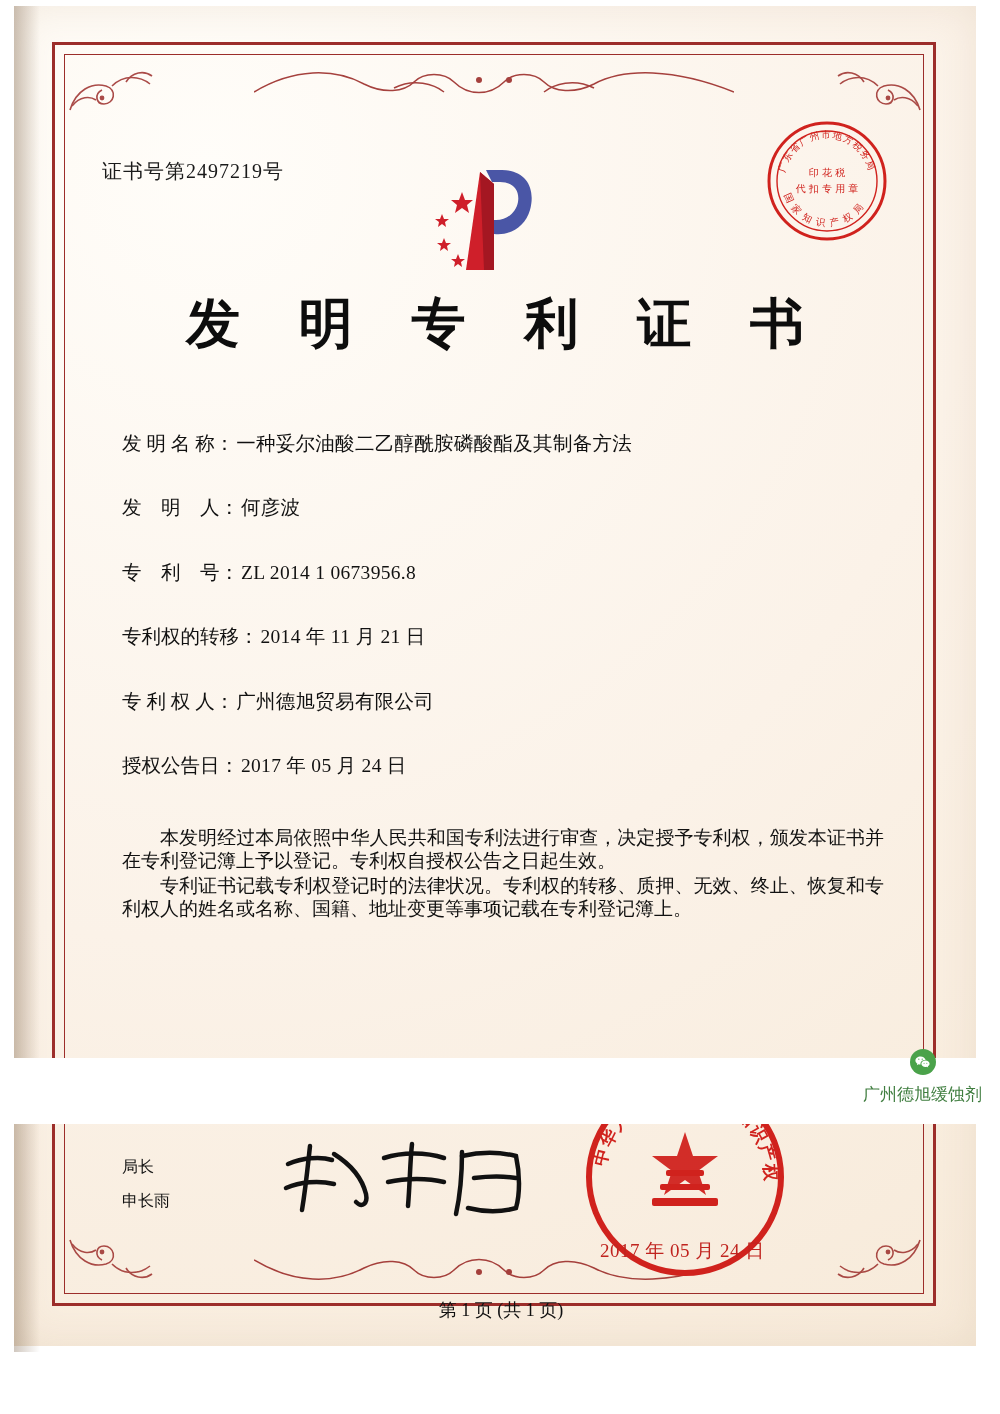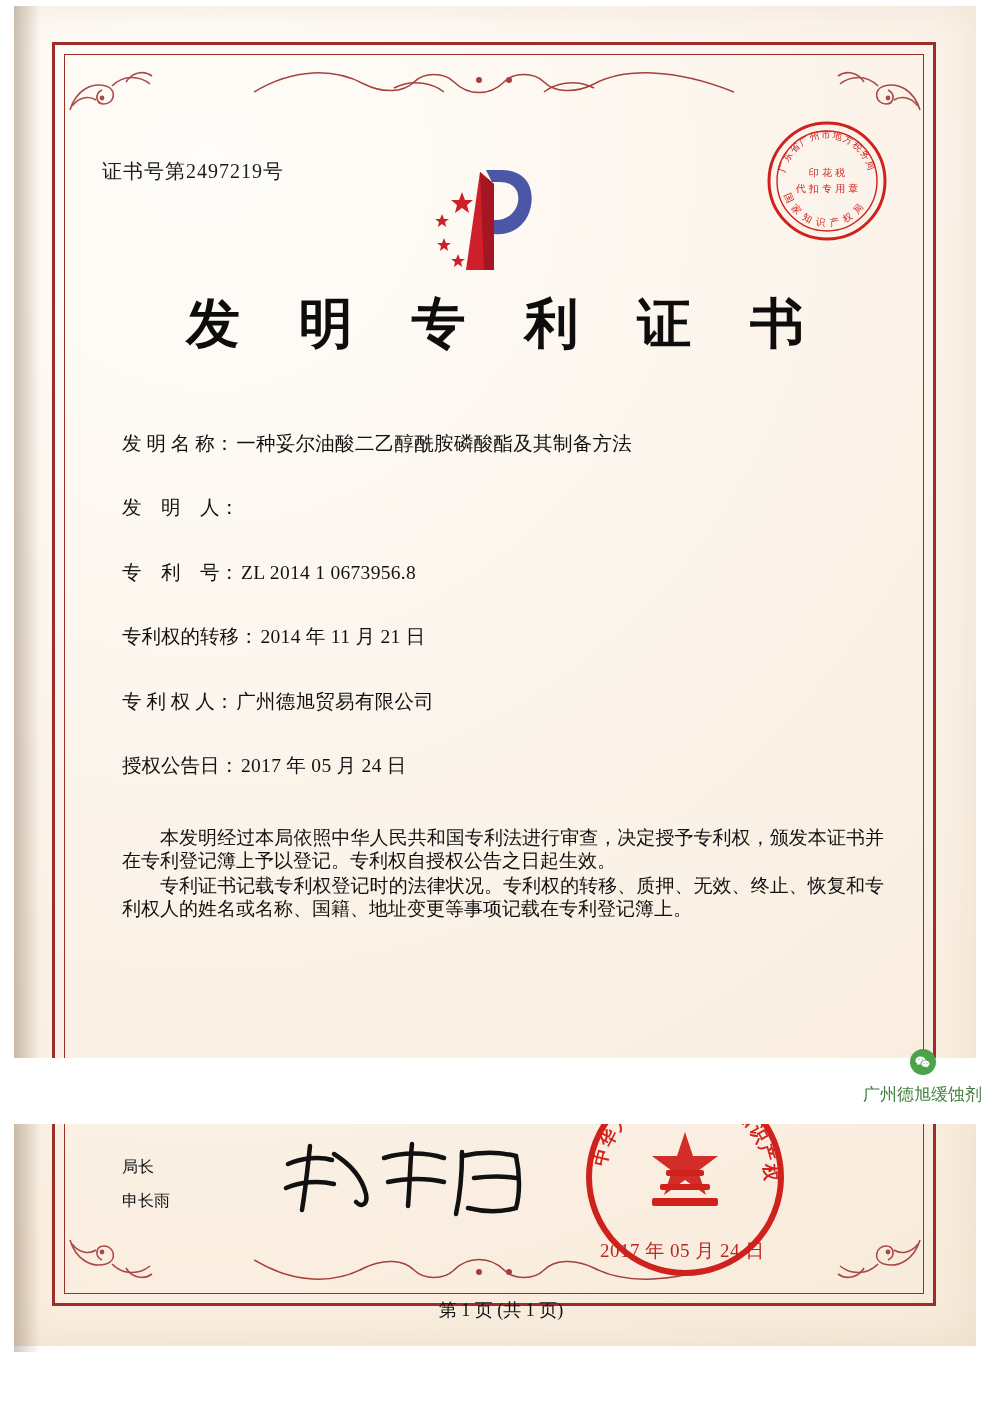--- a/index.html
+++ b/index.html
@@ -324,20 +324,21 @@
 
       <div class="field-row">
         <span class="field-label">发 明 名 称</span>
         <span class="field-sep">：</span>
         <span class="field-value">一种妥尔油酸二乙醇酰胺磷酸酯及其制备方法</span>
       </div>
 
       <div class="field-row">
         <span class="field-label">发    明    人</span>
         <span class="field-sep">：</span>
+        <span class="field-value">何彦波</span>
       </div>
 
       <div class="field-row">
         <span class="field-label">专    利    号</span>
         <span class="field-sep">：</span>
         <span class="field-value">ZL 2014 1 0673956.8</span>
       </div>
 
       <div class="field-row">
         <span class="field-label">专利权的转移</span>

